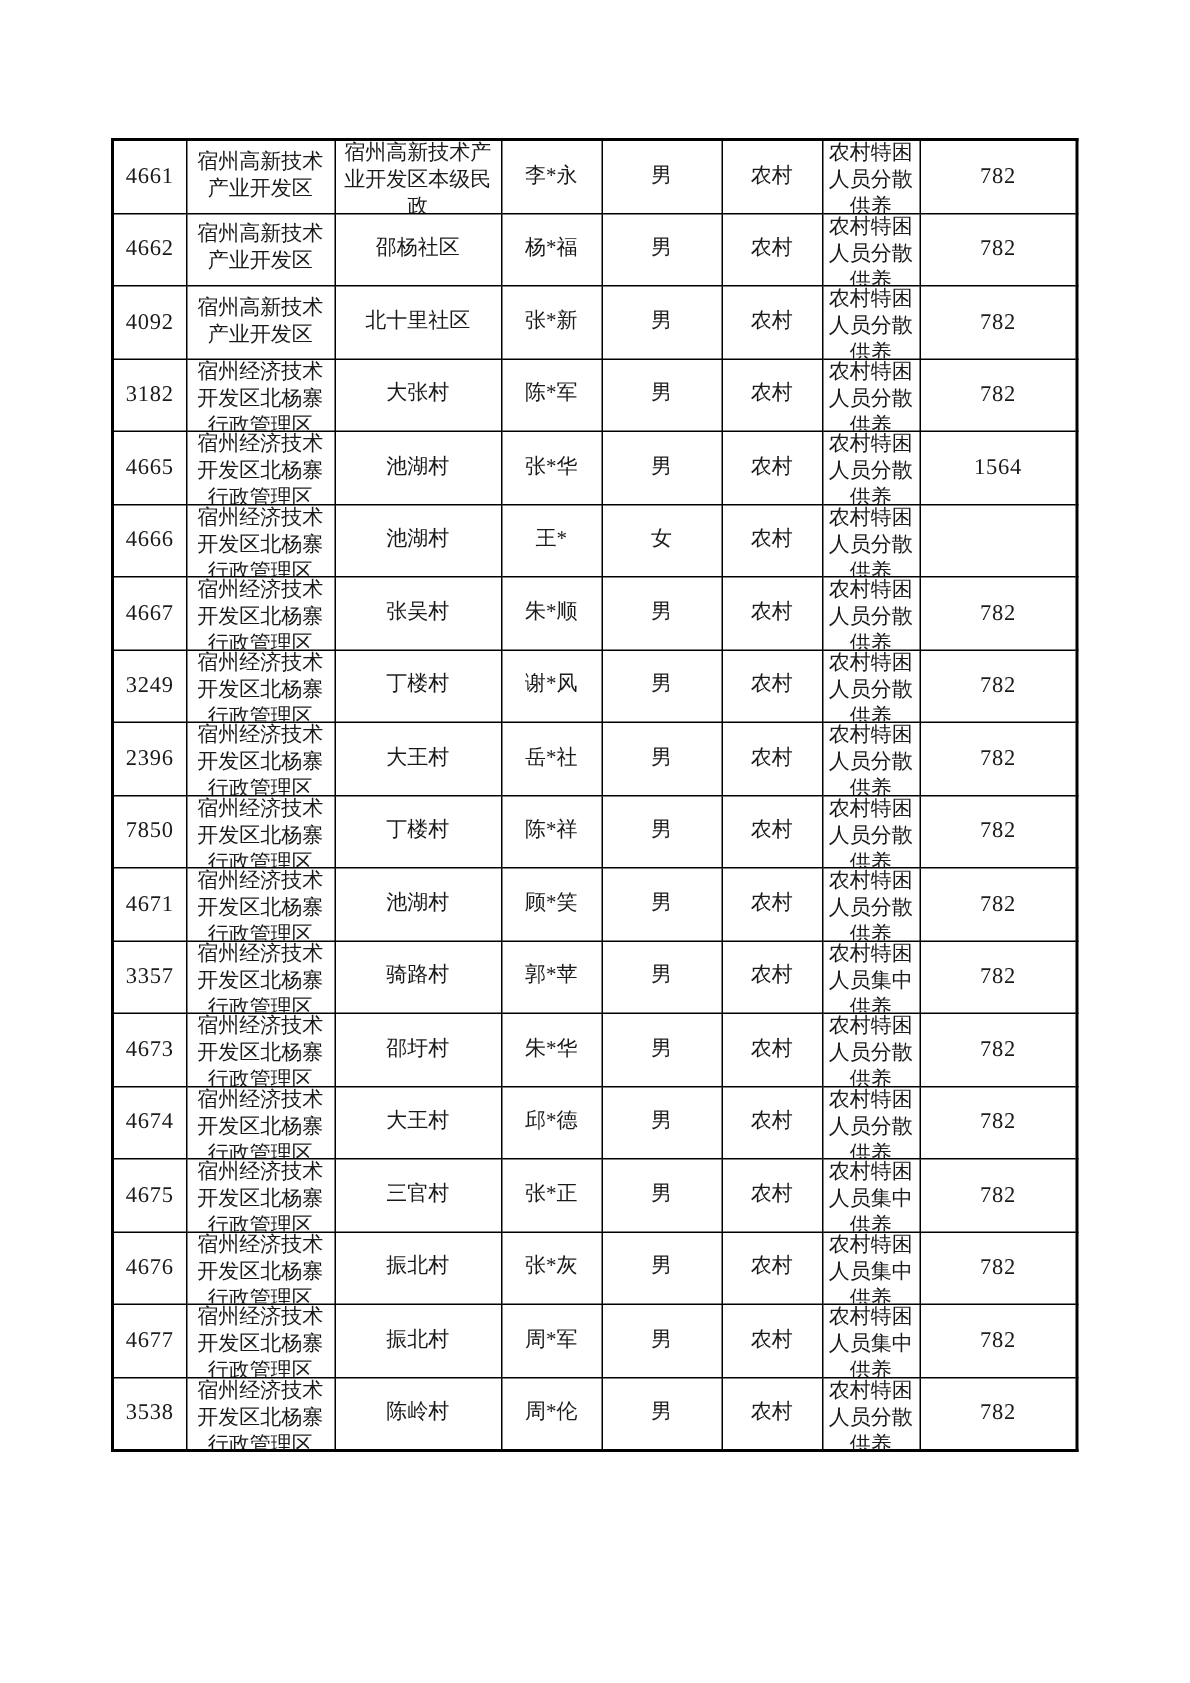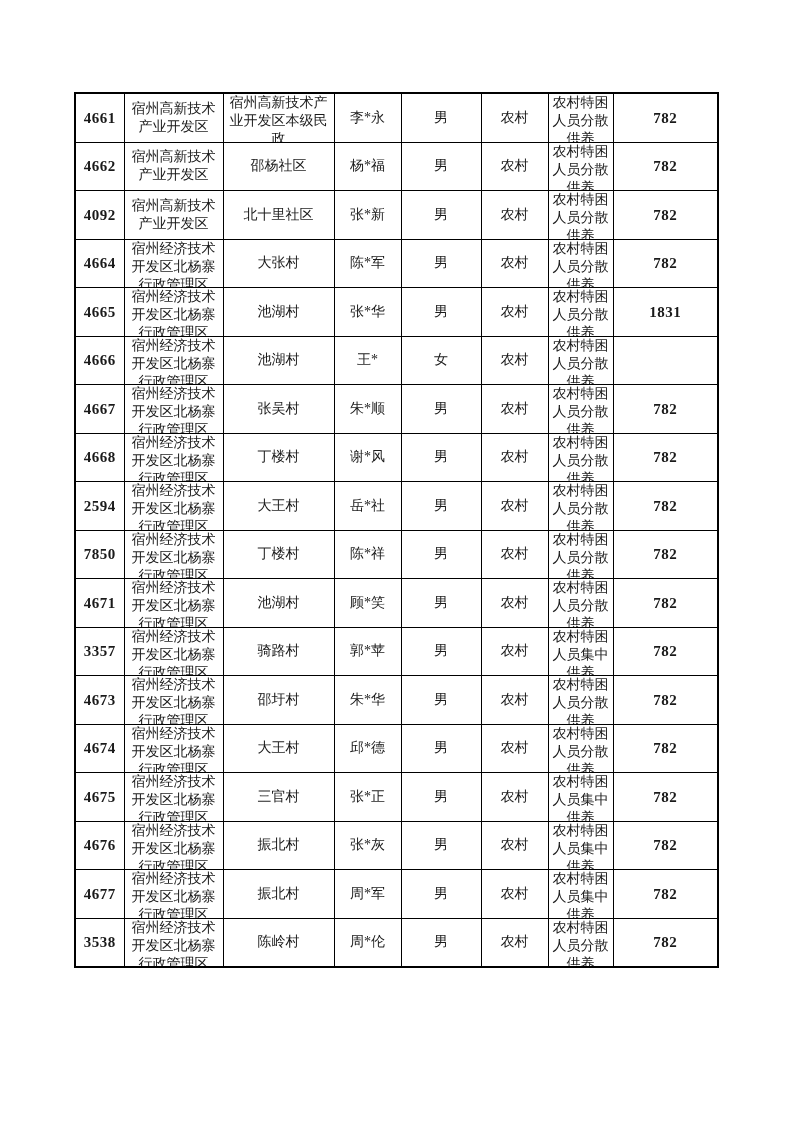--- a/index.html
+++ b/index.html
@@ -38,21 +38,20 @@
   .inner {
     margin: auto;             
     white-space: pre-line;    
     font-size: 14px;
     line-height: 18px;
     color: #1a1a1a;
   }
   td.num .inner {
     font-size: 15px;
     letter-spacing: 0.5px;
-    font-weight: bold;
   }
 </style>
 </head>
 <body>
 
 <div class="page">
   <table class="grid">
     <colgroup>
         <col style="width: 49px;">
         <col style="width: 99px;">
@@ -197,21 +196,21 @@
           </td>
           <td class="num">
             <div class="cellbox">
               <div class="inner">782</div>
             </div>
           </td>
         </tr>
         <tr>
           <td class="num">
             <div class="cellbox">
-              <div class="inner">4664</div>
+              <div class="inner">3182</div>
             </div>
           </td>
           <td>
             <div class="cellbox">
               <div class="inner">宿州经济技术
 开发区北杨寨
 行政管理区</div>
             </div>
           </td>
           <td>
@@ -282,21 +281,21 @@
           </td>
           <td>
             <div class="cellbox">
               <div class="inner">农村特困
 人员分散
 供养</div>
             </div>
           </td>
           <td class="num">
             <div class="cellbox">
-              <div class="inner">1831</div>
+              <div class="inner">1564</div>
             </div>
           </td>
         </tr>
         <tr>
           <td class="num">
             <div class="cellbox">
               <div class="inner">4666</div>
             </div>
           </td>
           <td>
@@ -381,21 +380,21 @@
           </td>
           <td class="num">
             <div class="cellbox">
               <div class="inner">782</div>
             </div>
           </td>
         </tr>
         <tr>
           <td class="num">
             <div class="cellbox">
-              <div class="inner">4668</div>
+              <div class="inner">3249</div>
             </div>
           </td>
           <td>
             <div class="cellbox">
               <div class="inner">宿州经济技术
 开发区北杨寨
 行政管理区</div>
             </div>
           </td>
           <td>
@@ -427,21 +426,21 @@
           </td>
           <td class="num">
             <div class="cellbox">
               <div class="inner">782</div>
             </div>
           </td>
         </tr>
         <tr>
           <td class="num">
             <div class="cellbox">
-              <div class="inner">2594</div>
+              <div class="inner">2396</div>
             </div>
           </td>
           <td>
             <div class="cellbox">
               <div class="inner">宿州经济技术
 开发区北杨寨
 行政管理区</div>
             </div>
           </td>
           <td>

